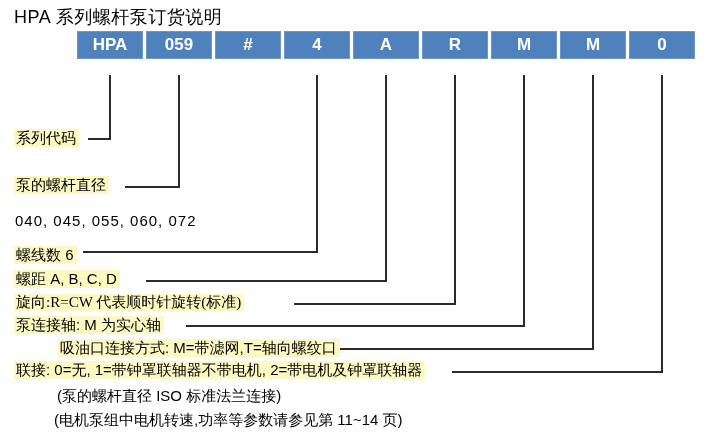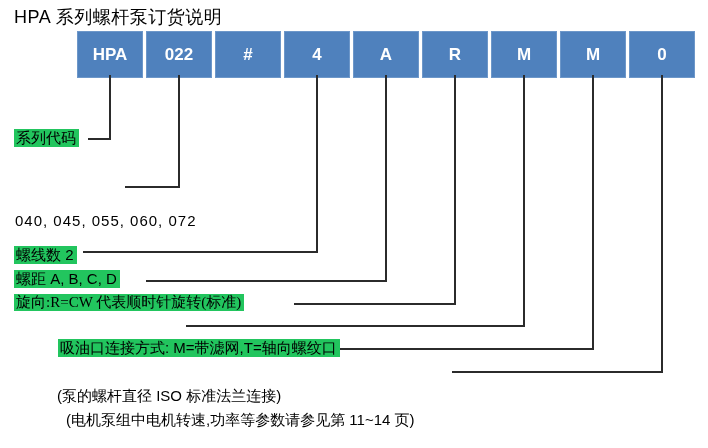--- a/index.html
+++ b/index.html
@@ -1,37 +1,37 @@
 <!DOCTYPE html>
 <html><head>
 <meta charset="utf-8">
 <style>
   html,body{margin:0;padding:0;background:#ffffff;}
   body{font-family:"Liberation Sans","DejaVu Sans",sans-serif;}
   .page{position:relative;width:708px;height:448px;background:#ffffff;overflow:hidden;}
   .title{position:absolute;left:14px;top:5px;font-size:18px;font-weight:normal;color:#000;letter-spacing:.5px;}
   .box-row{position:absolute;left:77px;top:31px;display:flex;gap:3px;}
-  .code-box{width:66px;height:47px;background:#4F81BD;border:1px solid #6d97c9;box-sizing:border-box;
+  .code-box{width:66px;height:28px;background:#4F81BD;border:1px solid #6d97c9;box-sizing:border-box;
             display:flex;align-items:center;justify-content:center;
             color:#ffffff;font-weight:bold;font-size:17px;}
   .vline{position:absolute;width:2px;background:#2b2b2b;}
   .hline{position:absolute;height:2px;background:#2b2b2b;}
   .lbl{position:absolute;font-size:15px;color:#000;white-space:nowrap;line-height:18px;}
-  .hl{background:#22c55e;padding:0 3px 1px 2px;}
+  .hl{background:#fef9c3;padding:0 3px 1px 2px;}
 </style>
 </head>
 <body>
 
 <div class="page">
 
   <div class="title">HPA 系列螺杆泵订货说明</div>
 
   <div class="box-row">
     <div class="code-box">HPA</div>
-    <div class="code-box">022</div>
+    <div class="code-box">059</div>
     <div class="code-box">#</div>
     <div class="code-box">4</div>
     <div class="code-box">A</div>
     <div class="code-box">R</div>
     <div class="code-box">M</div>
     <div class="code-box">M</div>
     <div class="code-box">0</div>
   </div>
 
   <div class="vline" style="left:109px;top:75px;height:64px;"></div>
@@ -55,38 +55,47 @@
   <div class="vline" style="left:592px;top:75px;height:274px;"></div>
   <div class="hline" style="left:328px;top:348px;width:266px;"></div>
 
   <div class="vline" style="left:661px;top:75px;height:297px;"></div>
   <div class="hline" style="left:452px;top:371px;width:211px;"></div>
 
   <div class="lbl" style="left:14px;top:129px;">
     <span class="hl">系列代码</span>
   </div>
 
+  <div class="lbl" style="left:14px;top:176px;">
+    <span class="hl">泵的螺杆直径</span>
+  </div>
 
   <div class="lbl" style="left:15px;top:200px;letter-spacing:1px;margin-top:12px;">040, 045, 055, 060, 072</div>
 
   <div class="lbl" style="left:14px;top:246px;">
-    <span class="hl">螺线数 2</span>
+    <span class="hl">螺线数 6</span>
   </div>
 
   <div class="lbl" style="left:14px;top:270px;">
     <span class="hl">螺距 A, B, C, D</span>
   </div>
 
   <div class="lbl" style="left:14px;top:293px;font-family:Liberation Serif, serif;">
     <span class="hl">旋向:R=CW 代表顺时针旋转(标准)</span>
   </div>
 
+  <div class="lbl" style="left:14px;top:316px;">
+    <span class="hl">泵连接轴: M 为实心轴</span>
+  </div>
 
   <div class="lbl" style="left:14px;top:339px;padding-left:44px;">
     <span class="hl">吸油口连接方式: M=带滤网,T=轴向螺纹口</span>
   </div>
 
+  <div class="lbl" style="left:14px;top:361px;">
+    <span class="hl">联接: 0=无, 1=带钟罩联轴器不带电机, 2=带电机及钟罩联轴器</span>
+  </div>
 
   <div class="lbl" style="left:57px;top:387px;">(泵的螺杆直径 ISO 标准法兰连接)</div>
 
-  <div class="lbl" style="left:66px;top:411px;">(电机泵组中电机转速,功率等参数请参见第 11~14 页)</div>
+  <div class="lbl" style="left:54px;top:411px;">(电机泵组中电机转速,功率等参数请参见第 11~14 页)</div>
 
 </div>
 
 </body></html>

